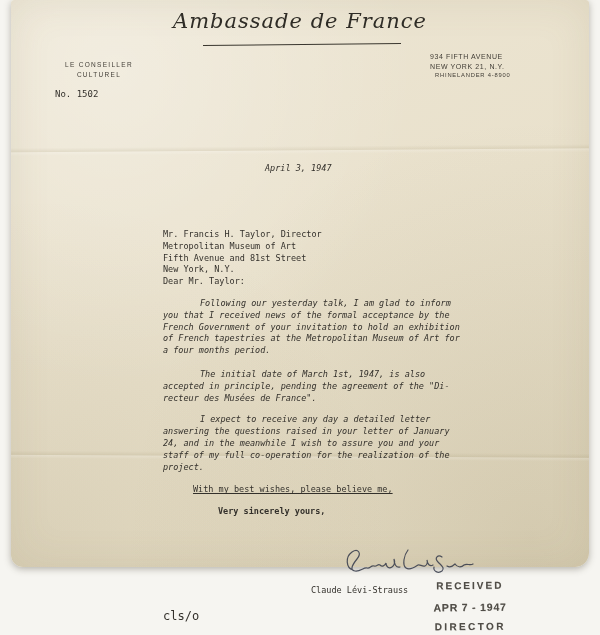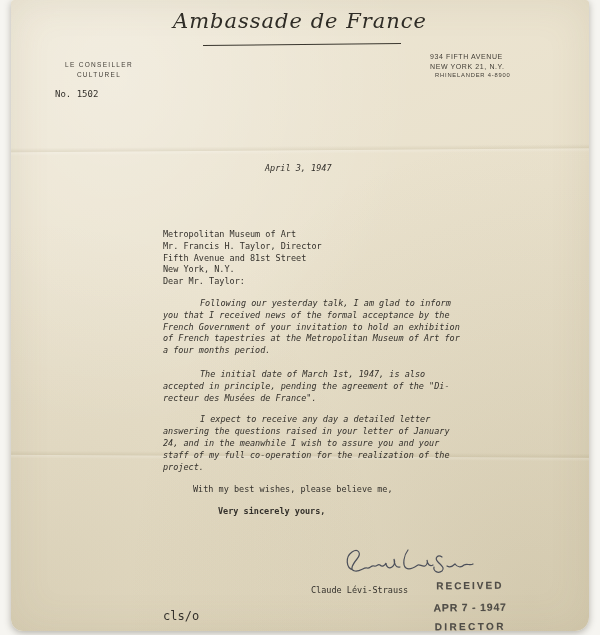--- a/index.html
+++ b/index.html
@@ -10,21 +10,21 @@
     font-family: "DejaVu Sans Mono", monospace;
   }
   .scan {
     position: relative;
     width: 600px; height: 635px;
     overflow: hidden;
   }
   .paper {
     position: absolute;
     left: 11px; top: 0;
-    width: 578px; height: 631px;
+    width: 578px; height: 567px;
     background:
       radial-gradient(ellipse at 18% 12%, rgba(255,255,255,0.30), rgba(255,255,255,0) 45%),
       radial-gradient(ellipse at 90% 95%, rgba(110,95,55,0.14), rgba(110,95,55,0) 55%),
       radial-gradient(ellipse at 5% 95%, rgba(110,95,55,0.10), rgba(110,95,55,0) 45%),
       linear-gradient(160deg, #ede6d4 0%, #e9e1cc 45%, #e4dbc2 100%);
     border-radius: 3px 3px 14px 12px;
     box-shadow: 0 2px 7px rgba(60,55,40,0.35), inset 0 0 40px rgba(120,105,65,0.12);
   }
   .crease {
     position: absolute; left: 0; width: 100%; height: 8px;
@@ -79,21 +79,21 @@
   }
   .recipient-line { white-space: pre; }
   .salutation { }
   .para {
     margin: 10px 0 0 0;
     white-space: pre-line;
     text-indent: 37px;
     font-style: italic;
   }
   .para.p2 { margin-top: 12px; }
-  .closing1 { margin-top: 11px; margin-left: 30px; }
+  .closing1 { margin-top: 11px; margin-left: 30px; text-decoration: underline; }
   .closing2 { margin-top: 10px; margin-left: 55px; font-weight: bold; }
 
   .signature-svg {
     position: absolute; left: 330px; top: 537px;
   }
   .typed-name {
     position: absolute; left: 300px; top: 585px;
     font-size: 8.5px; color: #33302b;
   }
   .typist-ref {
@@ -134,22 +134,22 @@
 
     <div class="lh-address">
       <div>934 FIFTH AVENUE</div>
       <div>NEW YORK 21, N.Y.</div>
       <div class="small">RHINELANDER 4-8900</div>
     </div>
 
     <div class="dateline">April 3, 1947</div>
 
     <div class="body-block">
+      <div class="recipient-line">Mr. Francis H. Taylor, Director</div>
       <div class="recipient-line">Metropolitan Museum of Art</div>
-      <div class="recipient-line">Mr. Francis H. Taylor, Director</div>
       <div class="recipient-line">Fifth Avenue and 81st Street</div>
       <div class="recipient-line">New York, N.Y.</div>
 
       <div class="salutation">Dear Mr. Taylor:</div>
 
       <div class="para p1">Following our yesterday talk, I am glad to inform
 you that I received news of the formal acceptance by the
 French Government of your invitation to hold an exhibition
 of French tapestries at the Metropolitan Museum of Art for
 a four months period.</div>

